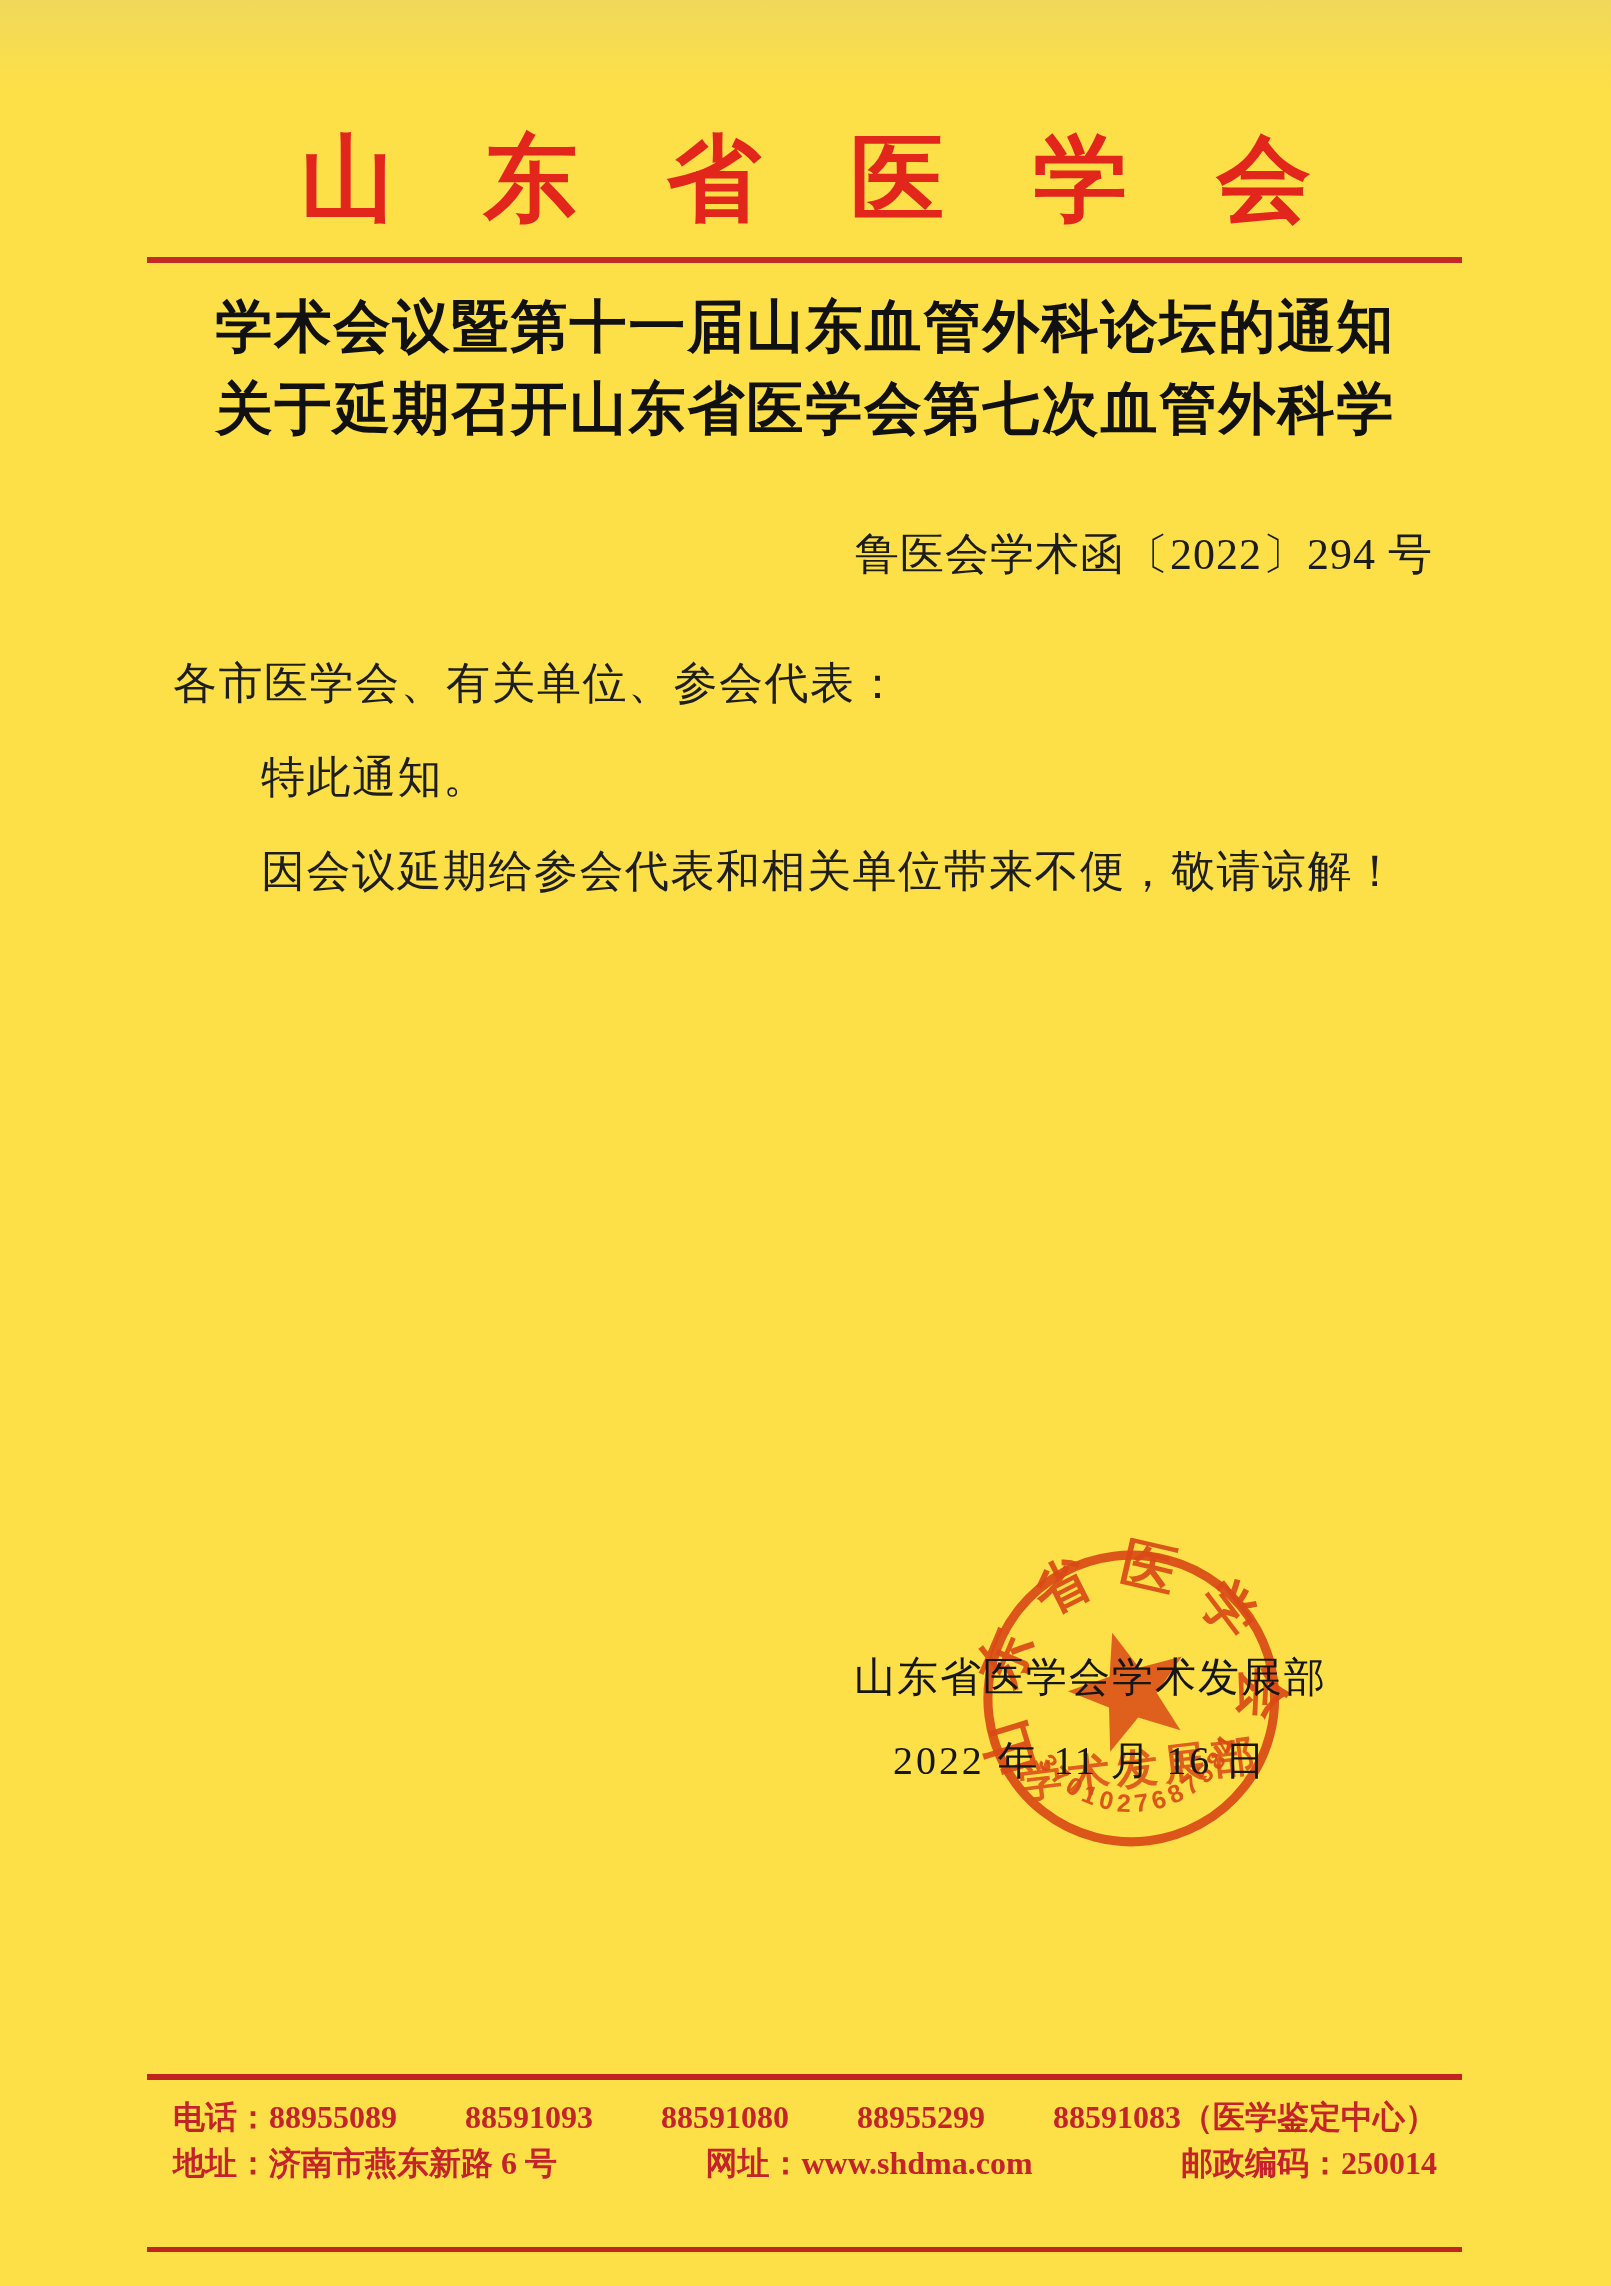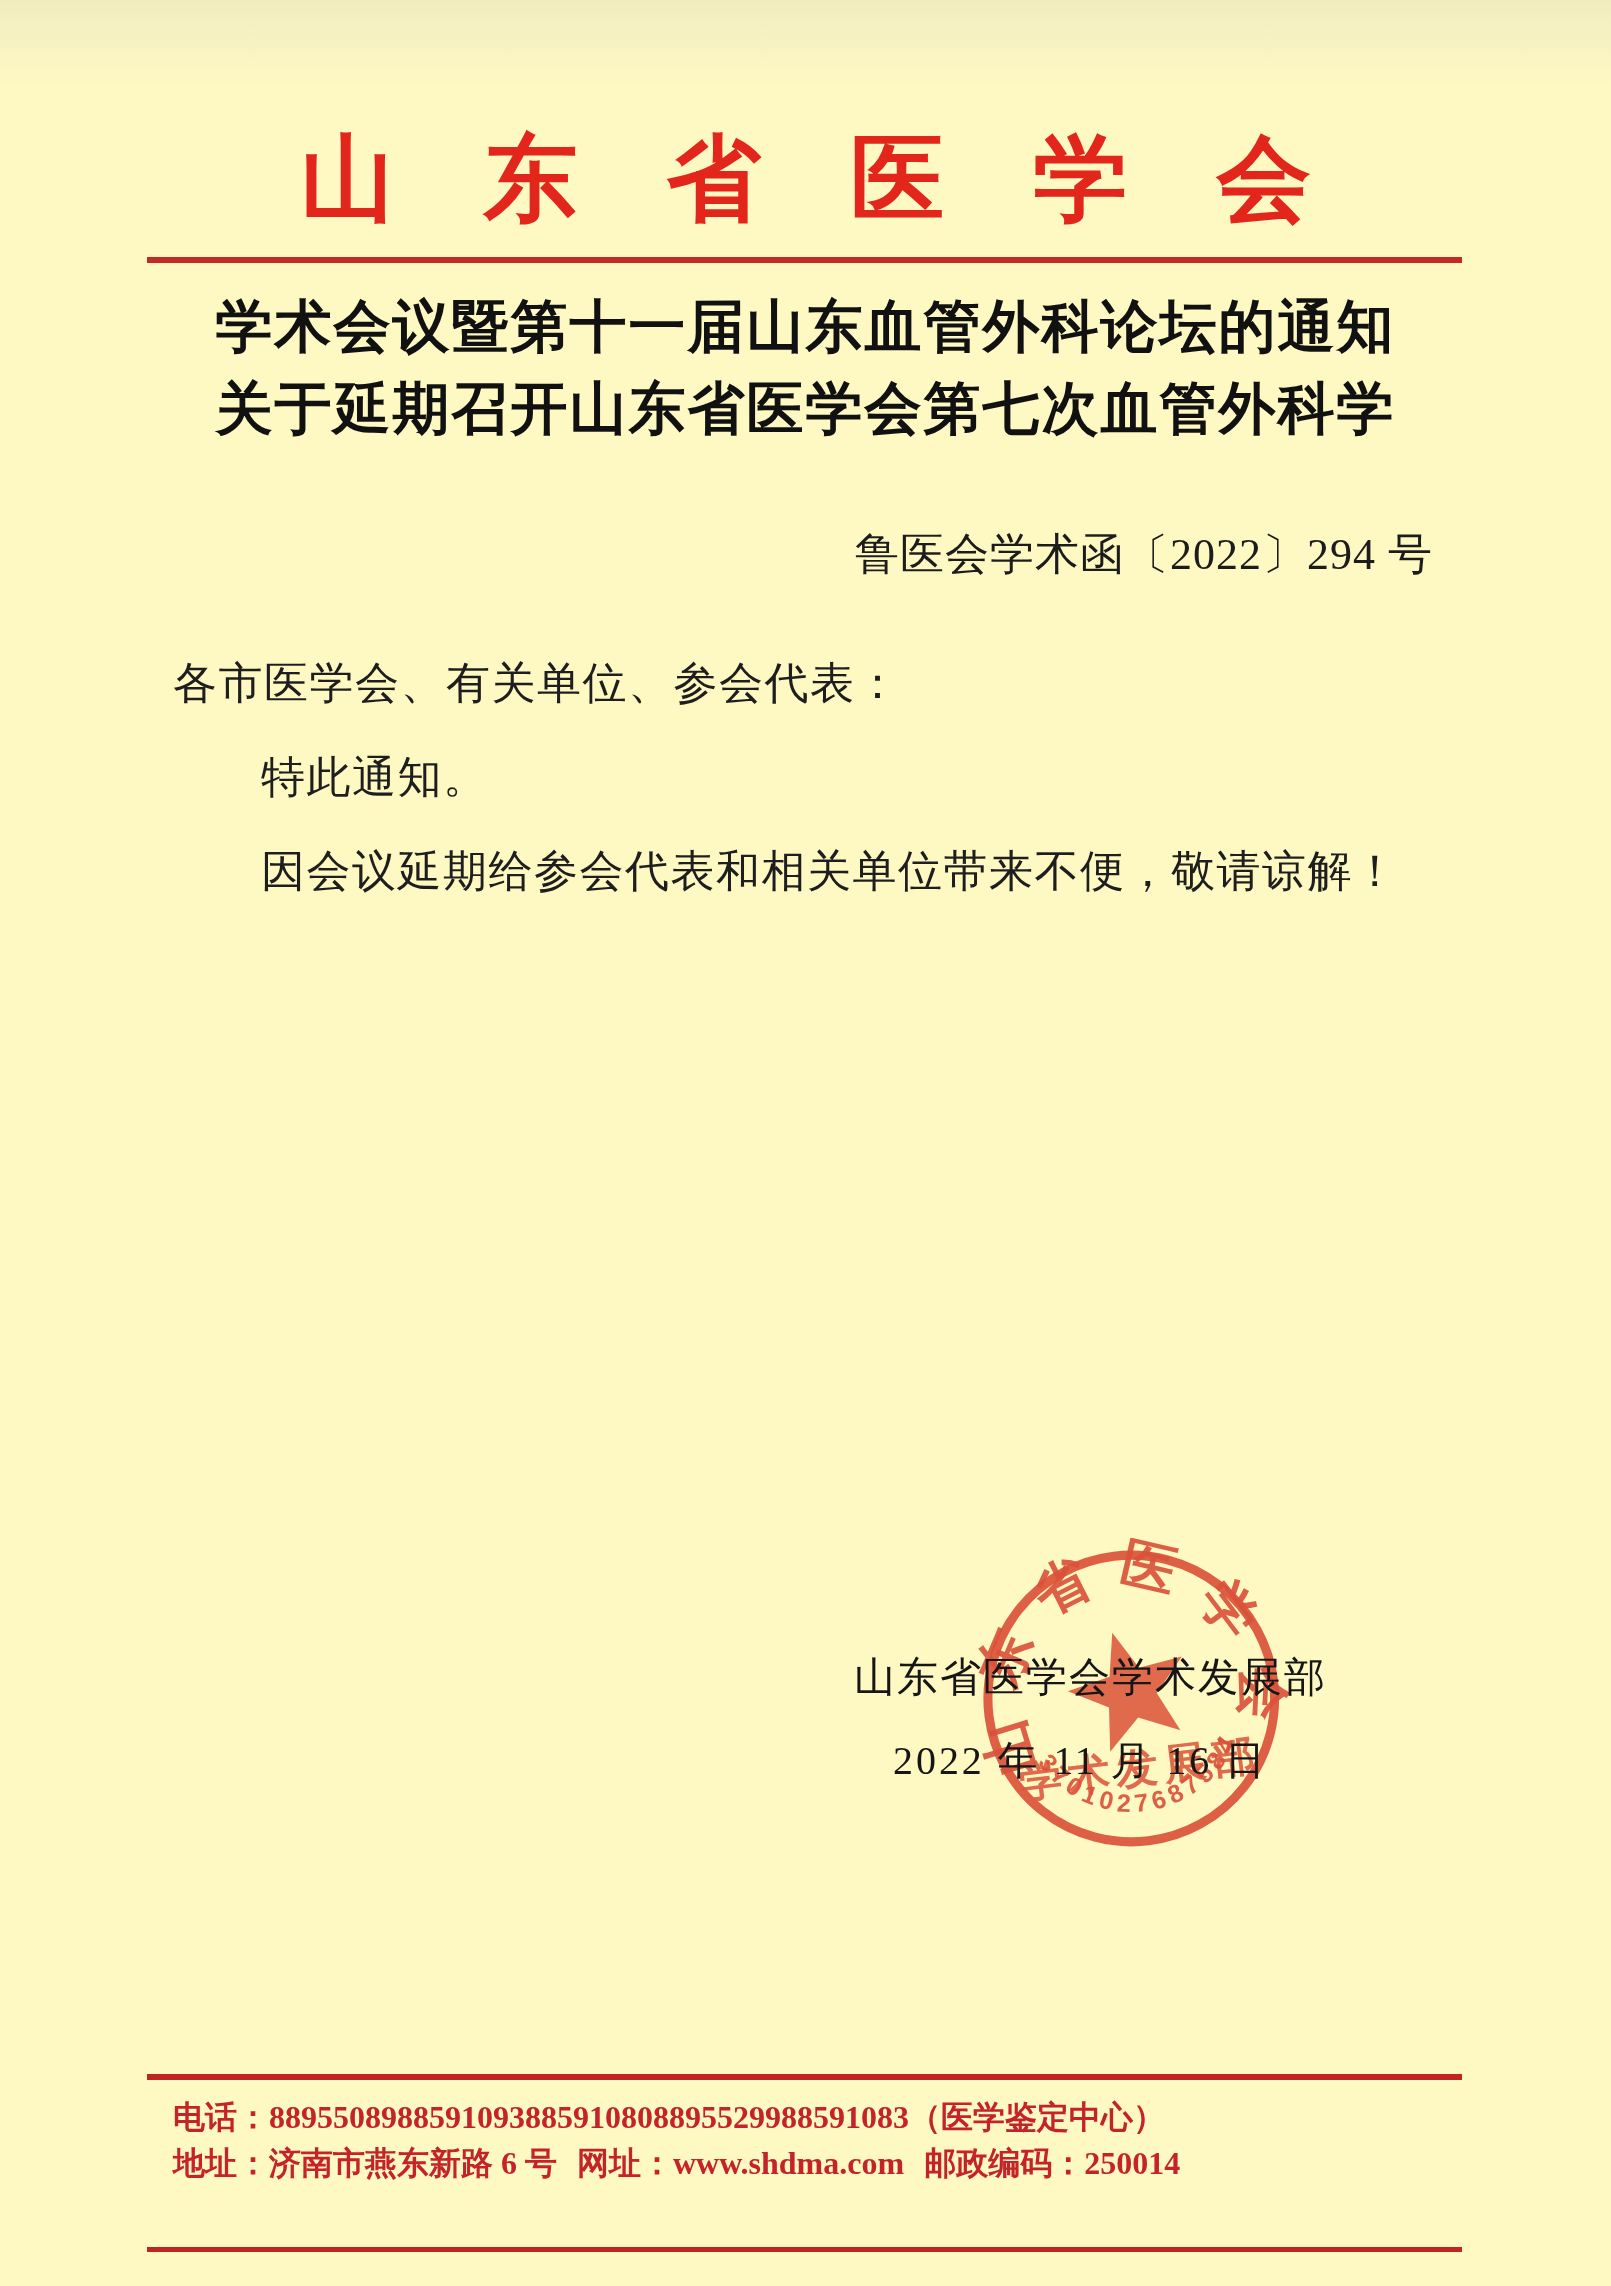--- a/index.html
+++ b/index.html
@@ -1,20 +1,20 @@
 <!DOCTYPE html>
 <html><head>
 <meta charset="utf-8">
 <style>
   html,body{margin:0;padding:0;background:#e8e8e8;}
   .page{
     position:relative;
     width:1611px;height:2287px;
     margin:0 auto;
-    background:#fef9c3;
+    background:#fde047;
     overflow:hidden;
     font-family:"Liberation Serif","DejaVu Serif",serif;
   }
   
   .scan-shade{
     position:absolute;top:0;left:0;width:100%;height:88px;
     background:linear-gradient(180deg,rgba(180,180,180,.18),rgba(180,180,180,0));
   }
   .org-header{
     position:absolute;top:116px;left:0;width:100%;
@@ -64,21 +64,21 @@
   .footer-rule-top{
     position:absolute;top:2074px;left:147px;width:1315px;height:5.9px;
     background:#c0251f;
   }
   .footer-rule-bottom{
     position:absolute;top:2247px;left:147px;width:1315px;height:4.9px;
     background:#c0251f;
   }
   .footer-line{
     position:absolute;left:173px;width:1264px;
-    display:flex;align-items:baseline;
+    display:flex;justify-content:space-between;align-items:baseline;
     font-size:32px;font-weight:700;color:#c5232a;
     white-space:nowrap;
   }
   .footer-line-1{top:2096px;}
   .footer-line-2{top:2142px;gap:20px;}
   .footer-line .grp{display:inline-block;}
 </style>
 </head>
 <body>
 

